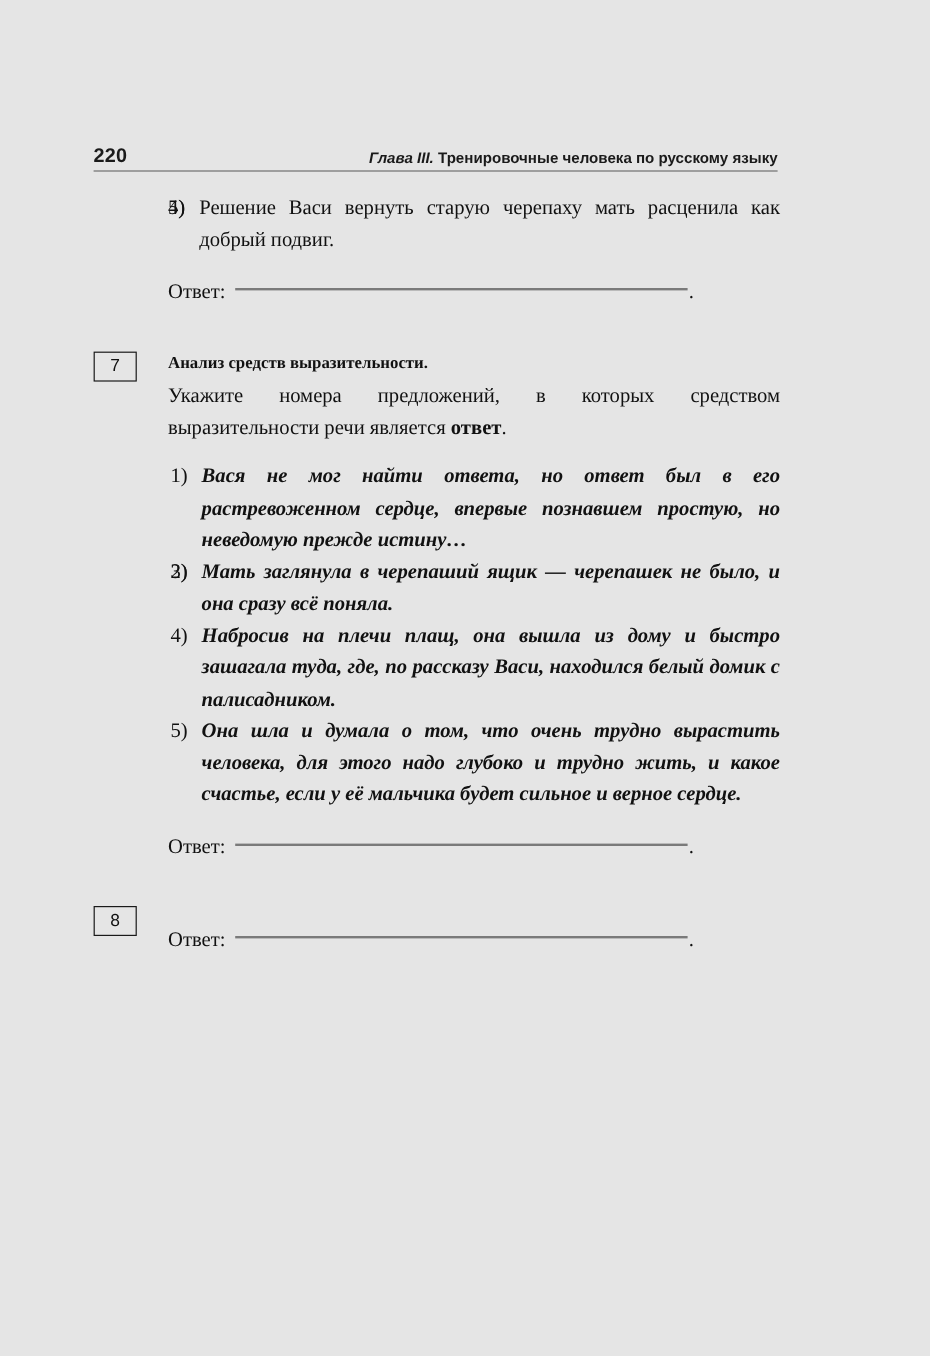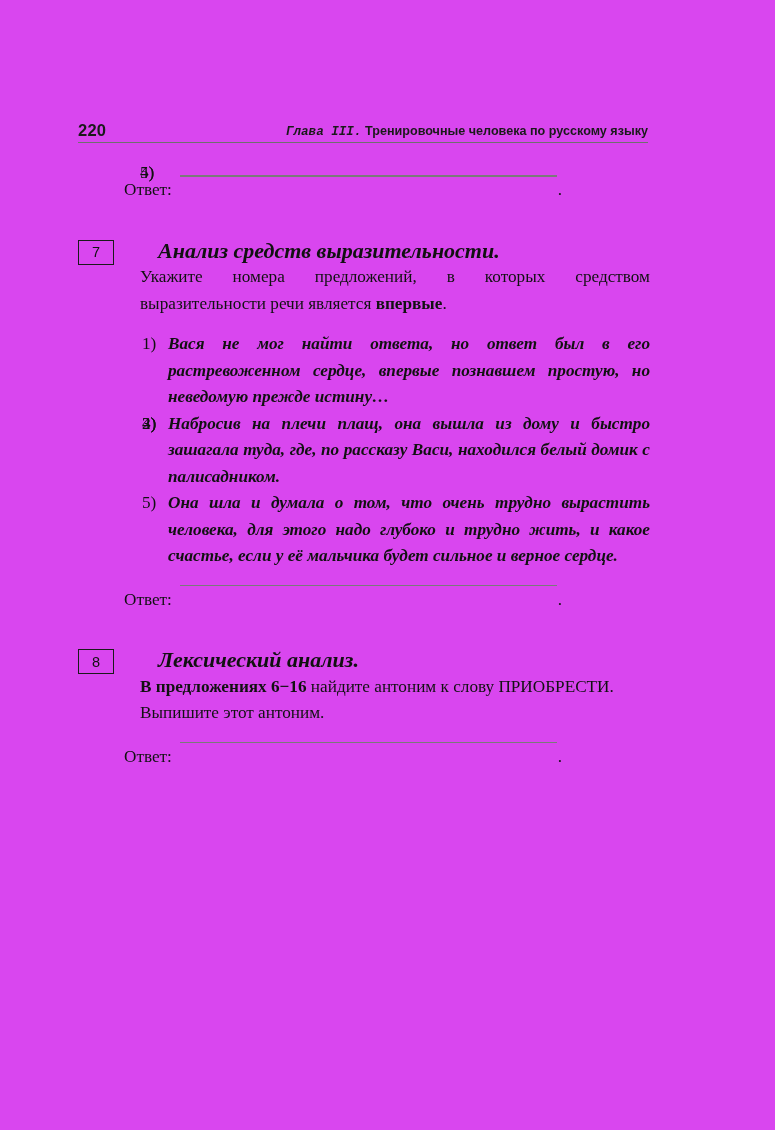--- a/index.html
+++ b/index.html
@@ -15,21 +15,21 @@
     font-family: "Liberation Serif", "DejaVu Serif", serif;
     color: #111111;
     overflow: hidden;
   }
 
   .page {
     position: absolute;
     left: 0; top: 0;
     width: 775px;
     height: 1130px;
-    background: #d946ef;
+    background: #e5e5e5;
   }
 
   
   .header {
     position: absolute;
     left: 78px;
     top: 122px;
     width: 570px;
     display: flex;
     align-items: flex-end;
@@ -48,21 +48,20 @@
   .runhead {
     font-family: "Liberation Sans", "DejaVu Sans", sans-serif;
     font-weight: bold;
     font-size: 12.6px;
     line-height: 1;
     color: #1a1a1a;
     white-space: nowrap;
   }
   .runhead .chap {
     font-style: italic;
-    font-family: Liberation Mono, monospace;
   }
 
   
   .content {
     position: absolute;
     left: 78px;
     top: 160px;
     width: 572px;
   }
 
@@ -109,23 +108,23 @@
     font-weight: bold;
     font-style: italic;
   }
   .emphlist li .marker {
     font-weight: normal;
     font-style: normal;
   }
 
   
   .answer {
-    margin-left: 46px;
+    margin-left: 62px;
     display: flex;
-    align-items: flex-start;
+    align-items: center;
     font-size: 17.2px;
     line-height: 26.5px;
   }
   .answer .lbl {
     white-space: nowrap;
   }
   .answer .rule {
     flex: 0 0 auto;
     width: 377px;
     height: 1.6px;
@@ -158,24 +157,22 @@
     font-size: 14.5px;
     font-weight: normal;
     color: #111111;
   }
   .taskbody {
     margin-left: 62px;
     width: 510px;
   }
   .tasktitle {
     font-weight: bold;
-    font-style: italic;
-    font-size: 22px;
-    line-height: 26.5px;
-    margin-left: 18px;
+    font-size: 14px;
+    line-height: 26.5px;
   }
   .taskpara {
     font-size: 17.2px;
     line-height: 26.5px;
     text-align: justify;
     text-justify: inter-word;
   }
   .taskpara .b { font-weight: bold; }
   .sp-m { height: 17px; }
   .sp-xl { height: 34px; }
@@ -194,50 +191,52 @@
   </div>
 
   <div class="content">
 
     <ul class="numlist toplist">
       <li>
         <span class="marker">4)</span>
       </li>
       <li>
         <span class="marker">5)</span>
+        <span>Решение Васи вернуть старую черепаху мать расценила как добрый подвиг.</span>
       </li>
     </ul>
 
     <div class="sp-m"></div>
 
     <div class="answer">
       <span class="lbl">Ответ:</span>
       <span class="rule"></span>
       <span class="dot">.</span>
     </div>
 
     <div class="sp-xl"></div>
 
     <div class="task">
       <div class="tasknum">7</div>
       <div class="taskbody">
         <div class="tasktitle">Анализ средств выразительности.</div>
-        <div class="taskpara"><span>Укажите номера предложений, в которых средством выразительности речи является </span><span class="b">впервые</span><span>.</span></div>
+        <div class="taskpara"><span>Укажите номера предложений, в которых средством выразительности речи является </span><span class="b">ответ</span><span>.</span></div>
       </div>
 
       <ul class="numlist emphlist">
         <li>
           <span class="marker">1)</span>
           <span>Вася не мог найти ответа, но ответ был в его растревоженном сердце, впервые познавшем простую, но неведомую прежде истину…</span>
         </li>
         <li>
           <span class="marker">2)</span>
         </li>
         <li>
           <span class="marker">3)</span>
+          <span>Мать заглянула в черепаший ящик — черепашек не было, и она сразу всё поняла.</span>
         </li>
         <li>
           <span class="marker">4)</span>
           <span>Набросив на плечи плащ, она вышла из дому и быстро зашагала туда, где, по рассказу Васи, находился белый домик с палисадником.</span>
         </li>
         <li>
           <span class="marker">5)</span>
           <span>Она шла и думала о том, что очень трудно вырастить человека, для этого надо глубоко и трудно жить, и какое счастье, если у её мальчика будет сильное и верное сердце.</span>
         </li>
       </ul>
@@ -248,25 +247,20 @@
         <span class="lbl">Ответ:</span>
         <span class="rule"></span>
         <span class="dot">.</span>
       </div>
     </div>
 
     <div class="sp-xl"></div>
 
     <div class="task">
       <div class="tasknum">8</div>
-      <div class="taskbody">
-        <div class="tasktitle">Лексический анализ.</div>
-        <div class="taskpara"><span class="b">В предложениях 6−16</span><span> найдите антоним к слову ПРИОБРЕСТИ.</span></div>
-        <div class="taskpara">Выпишите этот антоним.</div>
-      </div>
 
       <div class="sp-m"></div>
 
       <div class="answer">
         <span class="lbl">Ответ:</span>
         <span class="rule"></span>
         <span class="dot">.</span>
       </div>
     </div>
 

